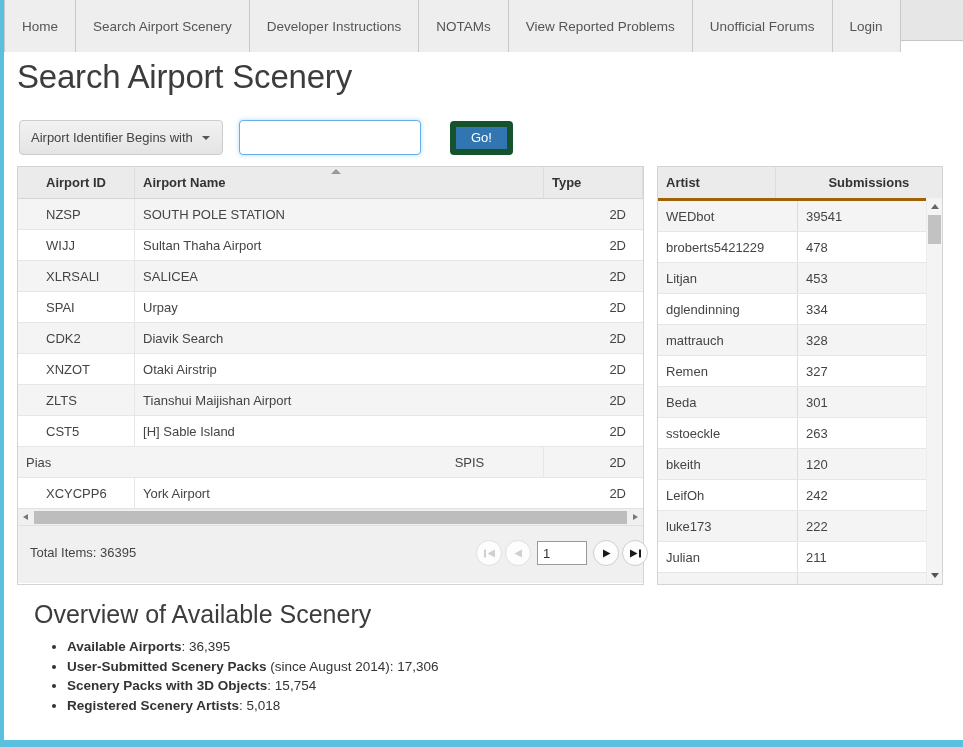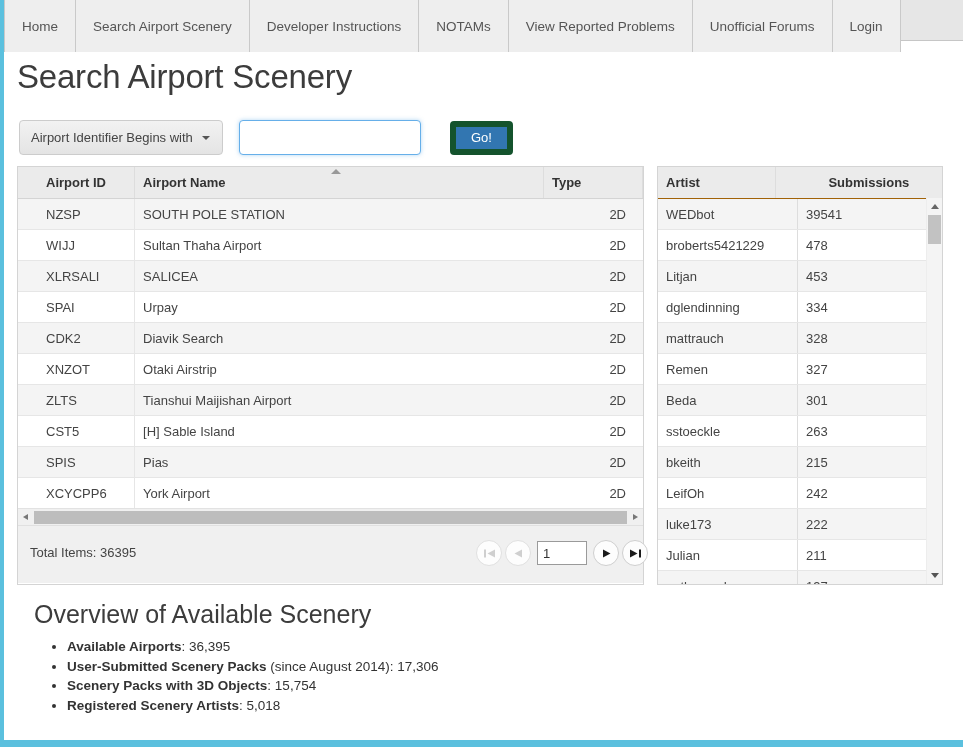--- a/index.html
+++ b/index.html
@@ -329,21 +329,21 @@
     height: 419px;
     border: 1px solid #d4d4d4;
     background: #ffffff;
     box-sizing: border-box;
     overflow: hidden;
   }
   .apanel-head {
     display: flex;
     height: 31px;
     background: #ebebeb;
-    border-bottom: 1px solid #a16207;
+    border-bottom: 3px solid #a16207;
     gap: 44px;
   }
   .apanel-head .hcell {
     font-size: 13px;
     font-weight: bold;
     color: #333333;
     display: flex;
     align-items: center;
     padding: 0 8px;
     box-sizing: border-box;
@@ -516,22 +516,22 @@
           <div class="cell c-id">ZLTS</div>
           <div class="cell c-name">Tianshui Maijishan Airport</div>
           <div class="cell c-type">2D</div>
         </div>
         <div class="grid-row">
           <div class="cell c-id">CST5</div>
           <div class="cell c-name">[H] Sable Island</div>
           <div class="cell c-type">2D</div>
         </div>
         <div class="grid-row alt">
+          <div class="cell c-name">Pias</div>
           <div class="cell c-id">SPIS</div>
-          <div class="cell c-name">Pias</div>
           <div class="cell c-type">2D</div>
         </div>
         <div class="grid-row">
           <div class="cell c-id">XCYCPP6</div>
           <div class="cell c-name">York Airport</div>
           <div class="cell c-type">2D</div>
         </div>
       </div>
 
     <div id="grid-hscroll">
@@ -609,21 +609,21 @@
         <div class="apanel-row alt">
           <div class="cell a-name">Beda</div>
           <div class="cell a-sub">301</div>
         </div>
         <div class="apanel-row">
           <div class="cell a-name">sstoeckle</div>
           <div class="cell a-sub">263</div>
         </div>
         <div class="apanel-row alt">
           <div class="cell a-name">bkeith</div>
-          <div class="cell a-sub">215</div>
+          <div class="cell a-sub">120</div>
         </div>
         <div class="apanel-row">
           <div class="cell a-name">LeifOh</div>
           <div class="cell a-sub">242</div>
         </div>
         <div class="apanel-row alt">
           <div class="cell a-name">luke173</div>
           <div class="cell a-sub">222</div>
         </div>
         <div class="apanel-row">

